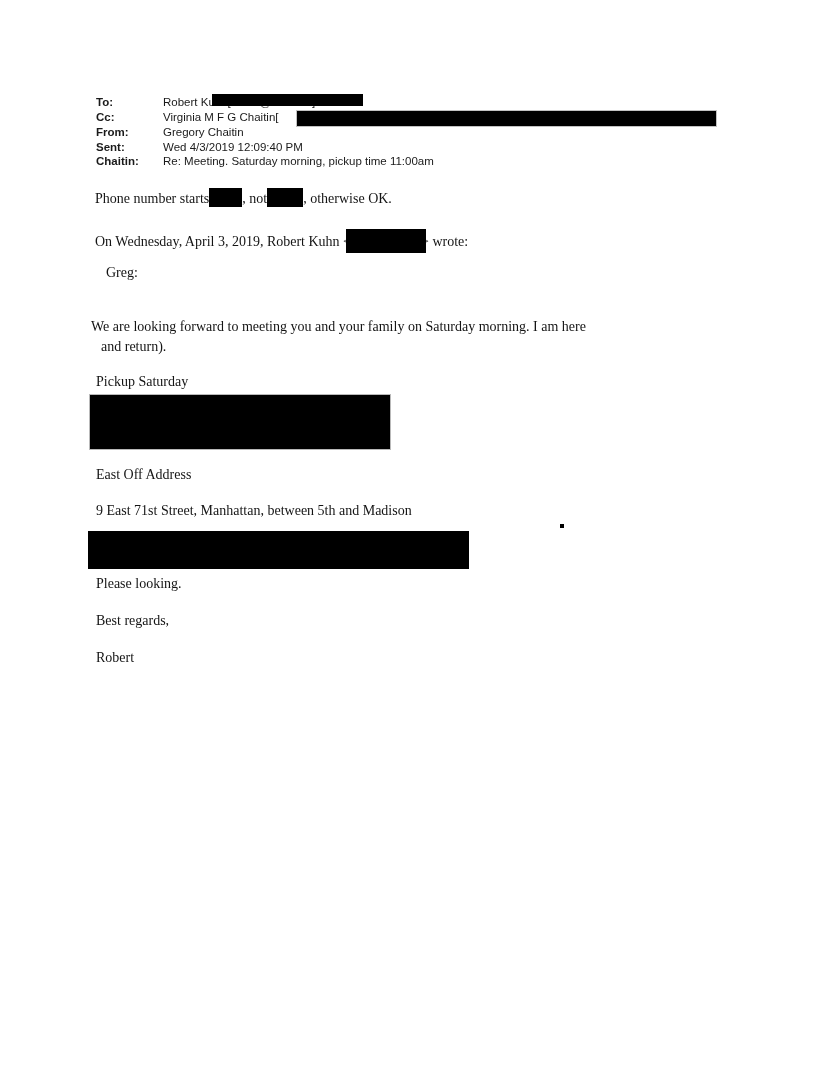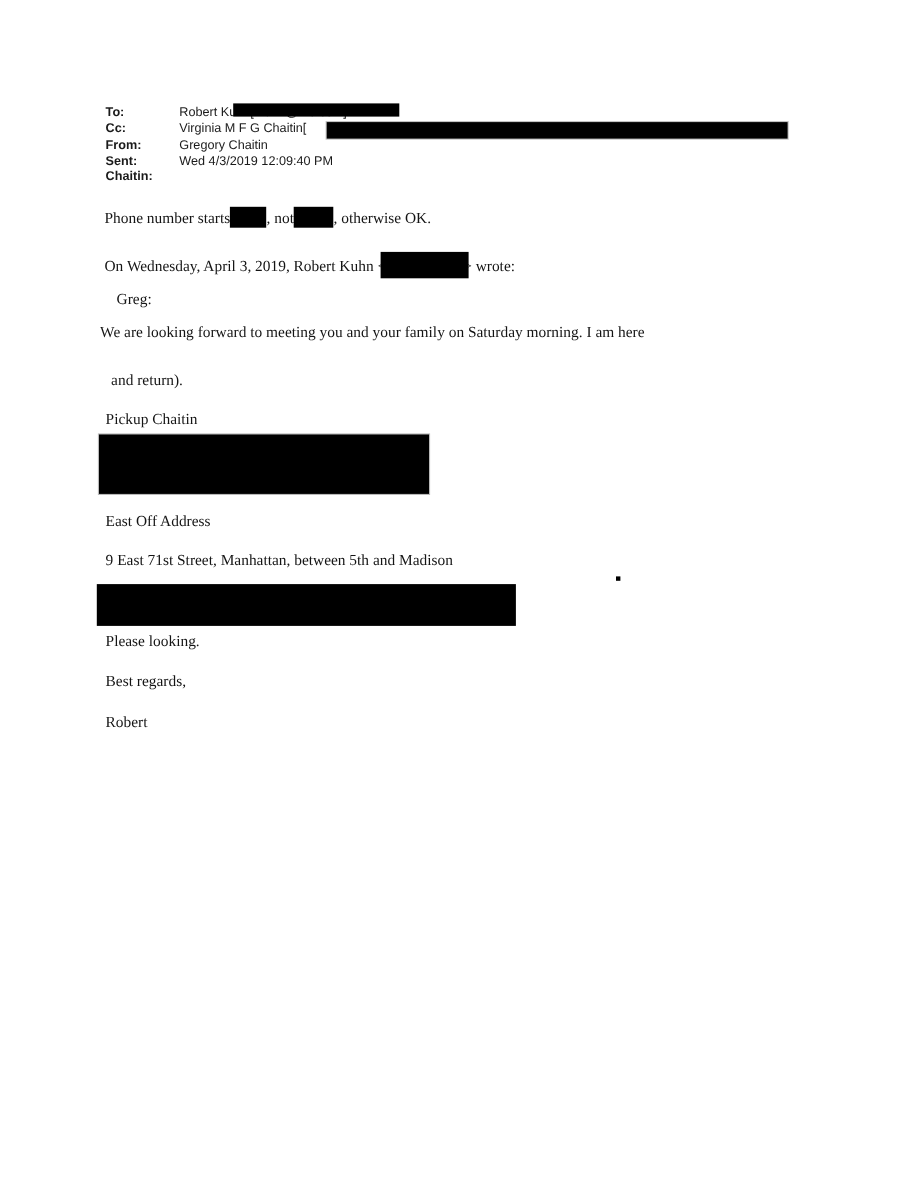--- a/index.html
+++ b/index.html
@@ -84,37 +84,38 @@
   <div class="hdr-row" style="top:125px">
     <span class="hdr-label">From:</span>
     <span class="hdr-value">Gregory Chaitin</span>
   </div>
   <div class="hdr-row" style="top:140px">
     <span class="hdr-label">Sent:</span>
     <span class="hdr-value">Wed 4/3/2019 12:09:40 PM</span>
   </div>
   <div class="hdr-row" style="top:154px">
     <span class="hdr-label">Chaitin:</span>
+    <span class="hdr-value">Re: Meeting. Saturday morning, pickup time 11:00am</span>
   </div>
 
   <div class="bar bar-to"></div>
   <div class="bar bar-cc"></div>
 
   <div class="line" style="left:95px;top:188px"><span>Phone number starts</span><span class="rbox rbox-phone1"></span><span>, not</span><span class="rbox rbox-phone2"></span><span>, otherwise OK.</span></div>
 
   <div class="line" style="left:95px;top:229px"><span>On Wednesday, April 3, 2019, Robert Kuhn &lt;</span><span class="rbox rbox-quote"></span><span>&gt; wrote:</span></div>
 
   <div class="line" style="left:106px;top:264px">Greg:</div>
 
-  <div class="line" style="left:91px;top:294px">We are looking forward to meeting you and your family on Saturday morning. I am here</div>
+  <div class="line" style="left:91px;top:318px">We are looking forward to meeting you and your family on Saturday morning. I am here</div>
 
 
   <div class="line" style="left:101px;top:338px">and return).</div>
 
-  <div class="line" style="left:96px;top:373px">Pickup Chaitin</div>
+  <div class="line" style="left:96px;top:373px">Pickup Saturday</div>
 
   <div class="block block-pickup"></div>
 
   <div class="line" style="left:96px;top:466px">East Off Address</div>
 
   <div class="line" style="left:96px;top:502px">9 East 71st Street, Manhattan, between 5th and Madison</div>
 
   <div class="dot"></div>
 
   <div class="block block-dropoff"></div>

